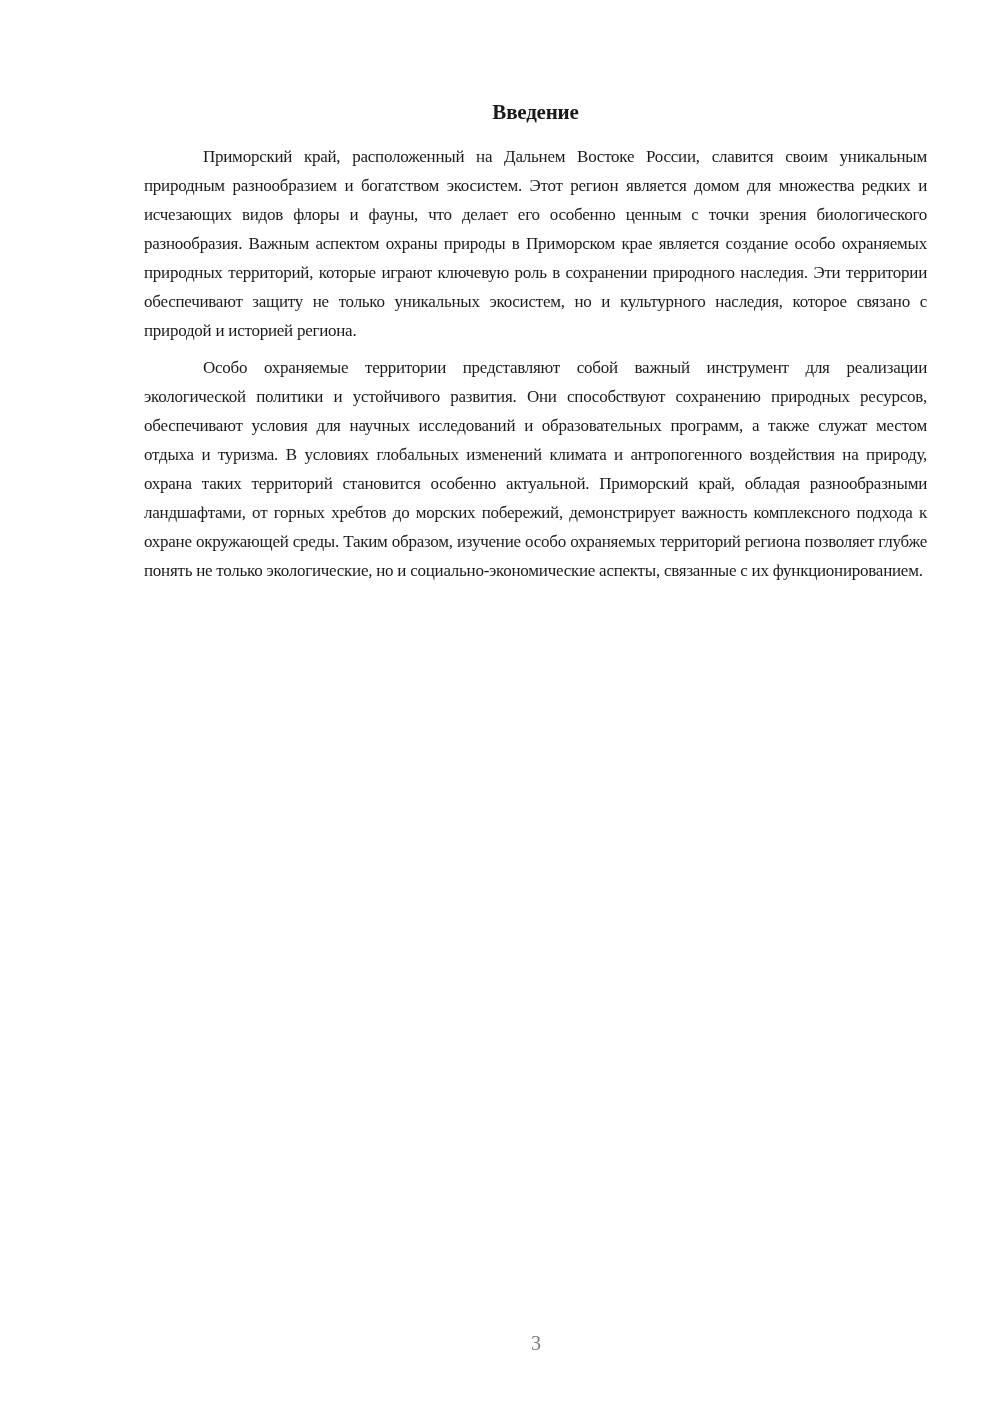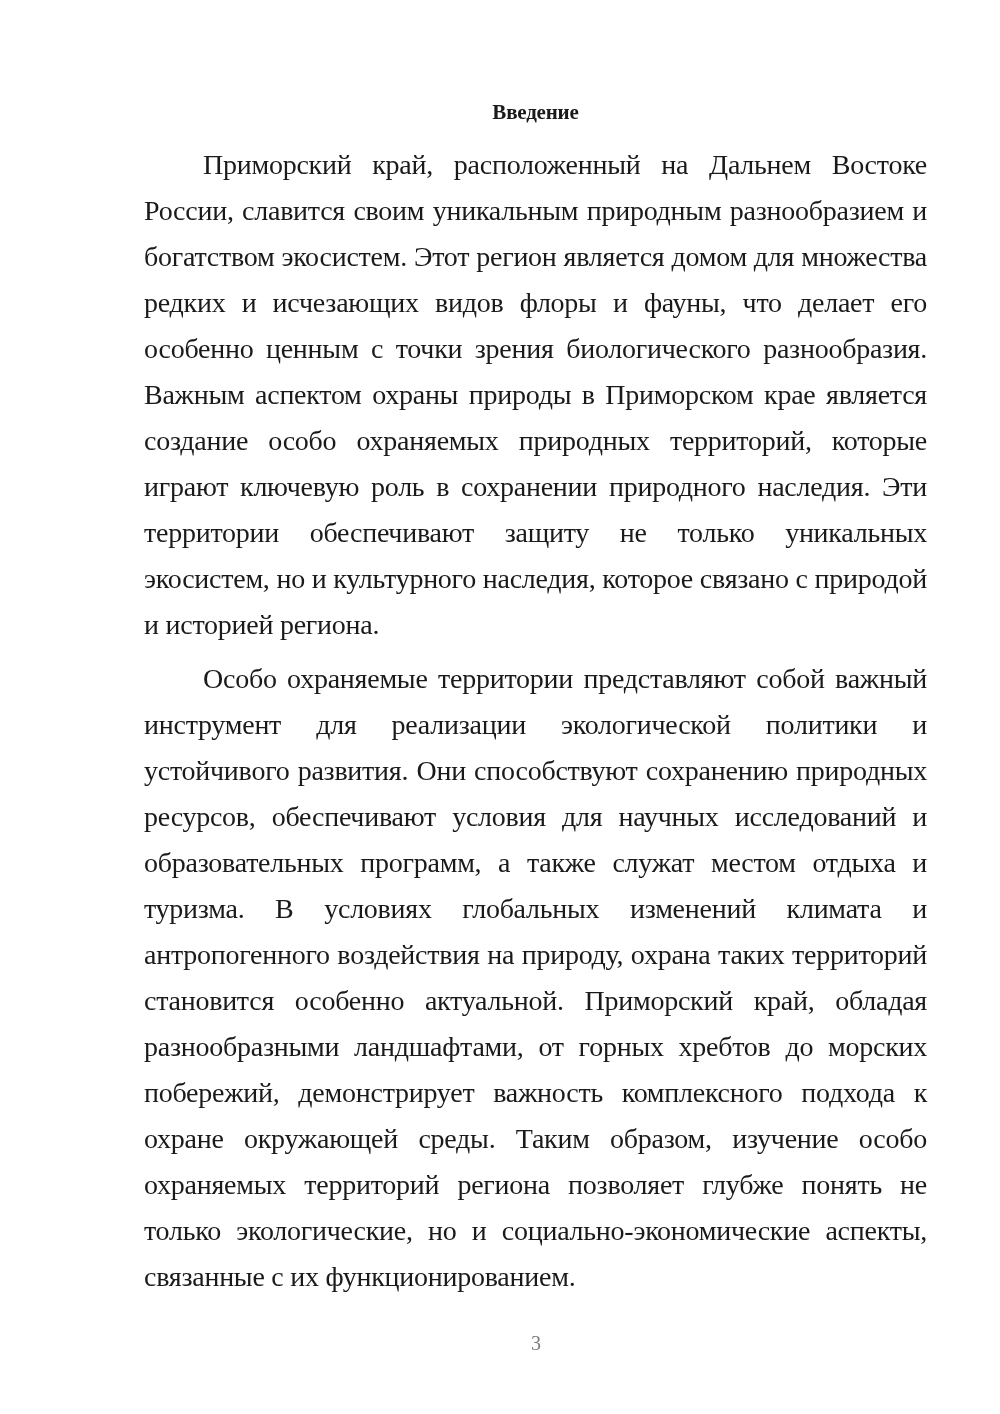--- a/index.html
+++ b/index.html
@@ -37,22 +37,22 @@
       letter-spacing: -0.2px;
     }
     .body-text {
       position: absolute;
       left: 144px;
       width: 783px;
       top: 142px;
     }
     .para {
       margin: 0;
-      font-size: 28px;
-      line-height: 46px;
+      font-size: 17px;
+      line-height: 29px;
       text-align: justify;
       text-indent: 59px;
       letter-spacing: -0.25px;
       word-spacing: 0px;
     }
     .para + .para {
       margin-top: 8px;
     }
     .page-number {
       position: absolute;

